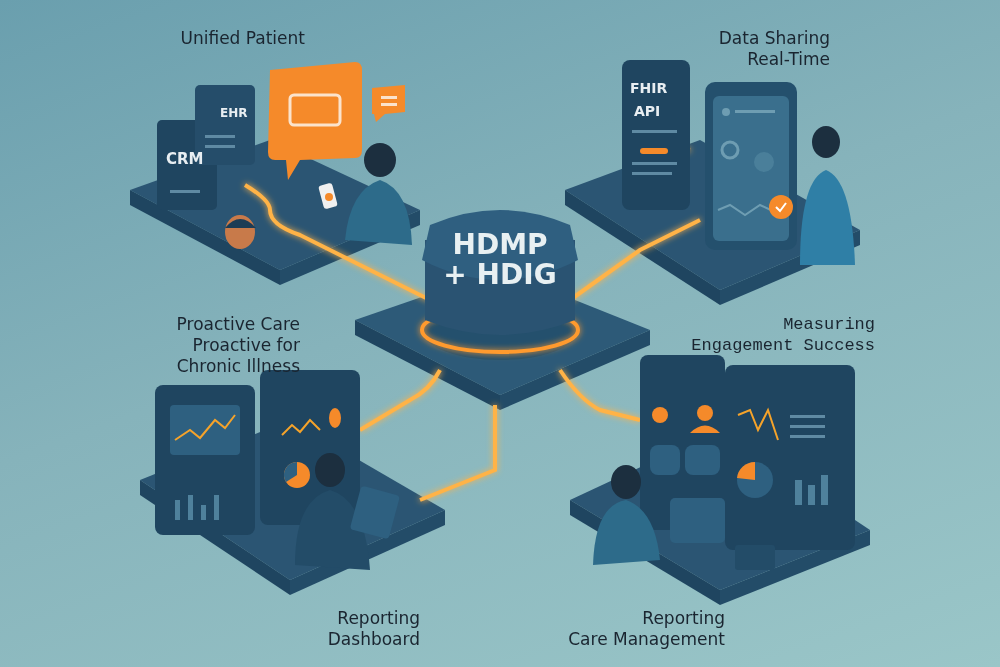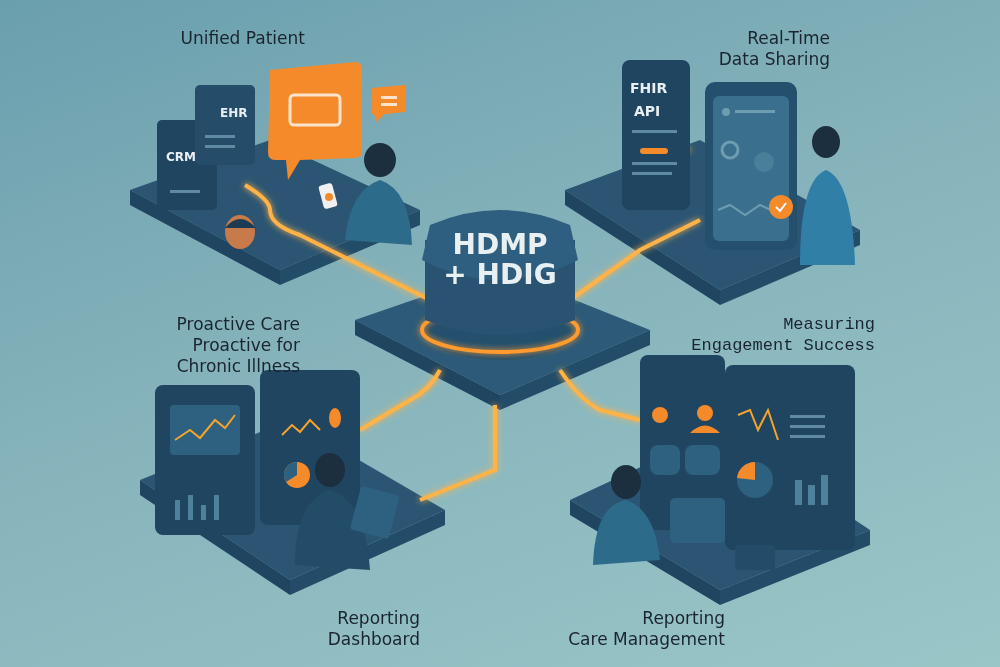--- a/index.html
+++ b/index.html
@@ -161,35 +161,35 @@
   </g>
   <g>
     <ellipse cx="626" cy="482" rx="15" ry="17" fill="#1c2f3f"></ellipse>
     <path d="M593 565 Q595 505 626 500 Q655 510 660 560 Z" fill="#2d6b8a"></path>
     <rect x="670" y="498" width="55" height="45" rx="5" fill="#2e6080"></rect>
     <rect x="735" y="545" width="40" height="25" rx="3" fill="#234c68"></rect>
   </g>
 </svg>
 
 <div class="tag" style="left:220px;top:106px;font-size:12px;">EHR</div>
-<div class="tag" style="left:166px;top:150px;font-size:12px;">CRM</div>
+<div class="tag" style="left:166px;top:150px;font-size:15px;">CRM</div>
 <div class="tag" style="left:630px;top:80px;font-size:14px;">FHIR</div>
 <div class="tag" style="left:634px;top:103px;font-size:14px;">API</div>
 
 <div class="hub-text">
   <div>HDMP</div>
   <div>+ HDIG</div>
 </div>
 
 <div class="label" style="left:145px;top:28px;width:160px;">
   <div>Unified Patient</div>
 </div>
 <div class="label" style="left:680px;top:28px;width:150px;">
+  <div>Data Sharing</div>
   <div>Real-Time</div>
-  <div>Data Sharing</div>
 </div>
 <div class="label" style="left:150px;top:314px;width:150px;">
   <div>Proactive Care</div>
   <div>Proactive for</div>
   <div>Chronic Illness</div>
 </div>
 <div class="label" style="left:675px;top:314px;width:200px;font-family:Liberation Mono, monospace;">
   <div>Measuring</div>
   <div>Engagement Success</div>
 </div>

